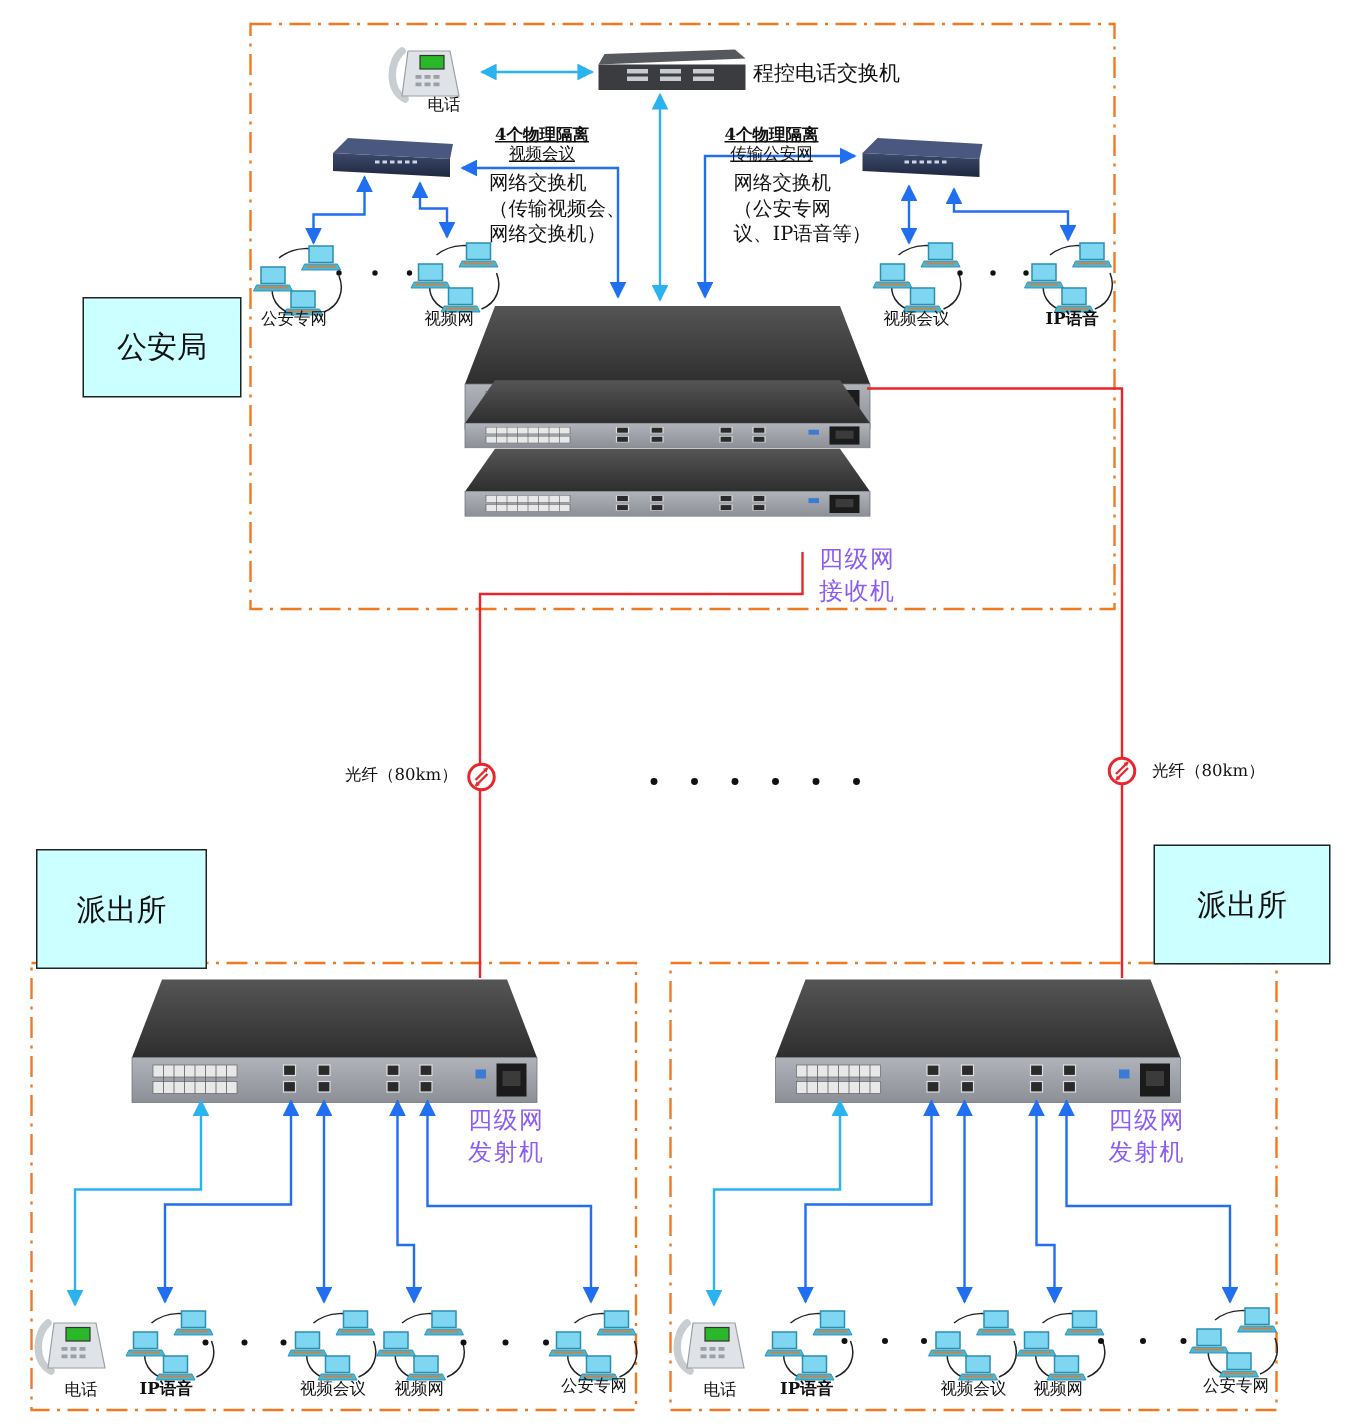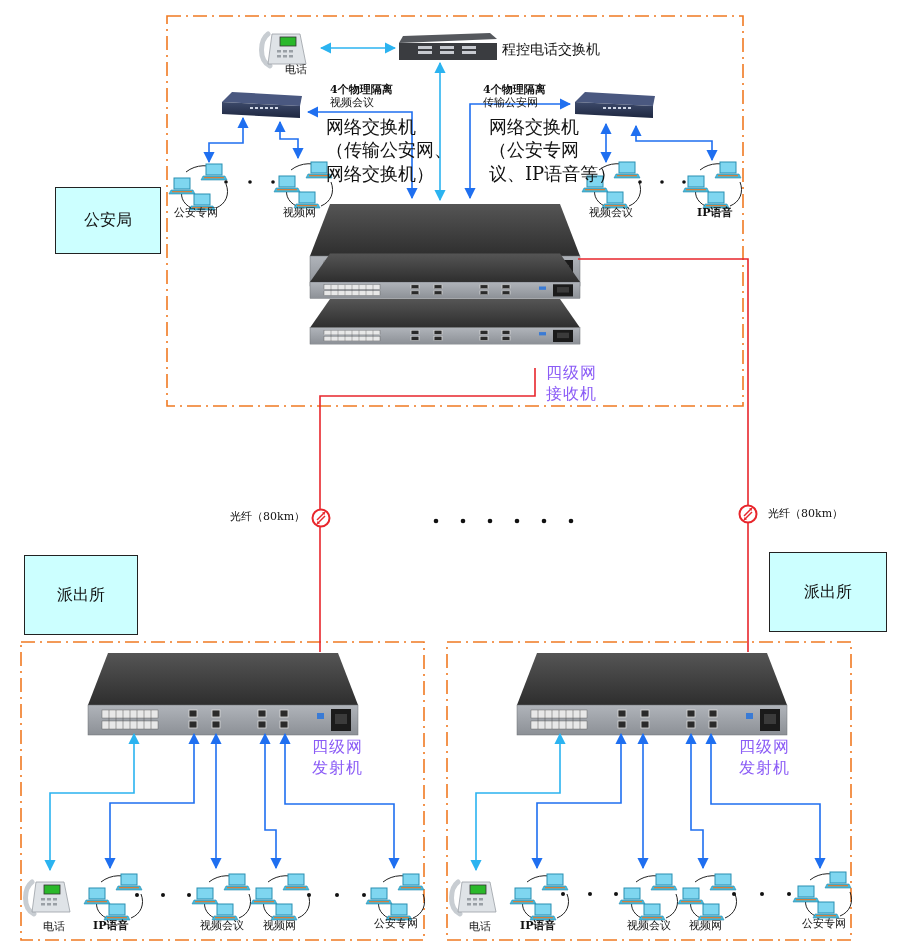--- a/index.html
+++ b/index.html
@@ -1,27 +1,27 @@
 <!DOCTYPE html>
 <html><head>
 <meta charset="utf-8">
 <style>
   html, body { margin:0; padding:0; background:#ffffff; }
   body { width:907px; height:952px; position:relative; overflow:hidden;
          font-family:"DejaVu Serif","Liberation Serif",serif; color:#111; }
   #diagram { position:absolute; left:0; top:0; }
   .lbl { position:absolute; white-space:nowrap; line-height:1.15; }
   .sm { font-size:11px; }
-  .md { font-size:18px; }
+  .md { font-size:13px; }
   .bold { font-weight:bold; }
   .red { color:#8b5cf6; font-size:16px; letter-spacing:1px; line-height:1.3; }
   .site-box { position:absolute; background:#ccffff; border:1.5px solid #222;
               display:flex; align-items:center; justify-content:center;
-              font-size:16px; font-family:"DejaVu Sans","Liberation Sans",sans-serif; }
-  .center { text-align:left; }
+              font-size:20px; font-family:"DejaVu Sans","Liberation Sans",sans-serif;margin-top:11px; }
+  .center { text-align:center;text-decoration:underline; }
 </style>
 </head>
 <body>
 
 <svg id="diagram" width="907" height="952" viewBox="0 0 907 952">
   <defs>
     <marker id="arrCyan" viewBox="0 0 10 10" refX="9" refY="5" markerWidth="7" markerHeight="7" orient="auto-start-reverse">
       <path d="M0,0 L10,5 L0,10 z" fill="#2bb3f0"></path>
     </marker>
     <marker id="arrBlue" viewBox="0 0 10 10" refX="9" refY="5" markerWidth="7" markerHeight="7" orient="auto-start-reverse">
@@ -251,21 +251,21 @@
   <div>4个物理隔离</div>
   <div style="font-weight:normal;">视频会议</div>
 </div>
 <div class="lbl sm bold center" style="left:483px;top:84px;">
   <div>4个物理隔离</div>
   <div style="font-weight:normal;">传输公安网</div>
 </div>
 
 <div class="lbl md" style="left:326px;top:115px;line-height:1.3;">
   <div style="padding-left:0px;">网络交换机</div>
-  <div>（传输公安网、</div>
+  <div>（传输视频会、</div>
   <div>网络交换机）</div>
 </div>
 <div class="lbl md" style="left:489px;top:115px;line-height:1.3;">
   <div>网络交换机</div>
   <div>（公安专网</div>
   <div>议、IP语音等）</div>
 </div>
 
 <div class="lbl sm" style="left:174px;top:207px;">公安专网</div>
 <div class="lbl sm" style="left:283px;top:207px;">视频网</div>

